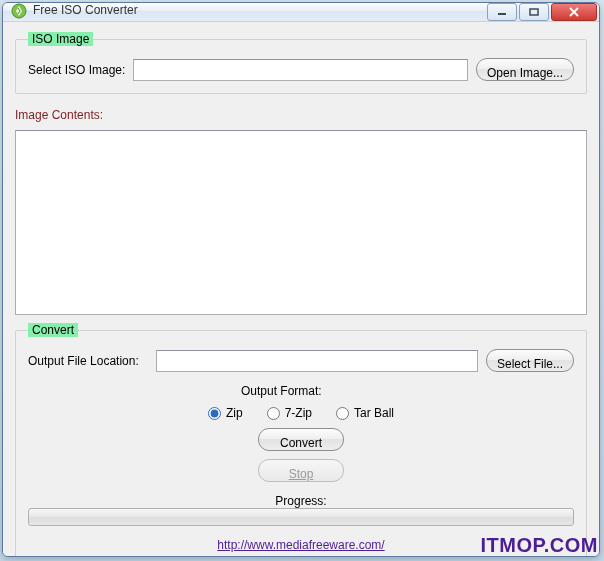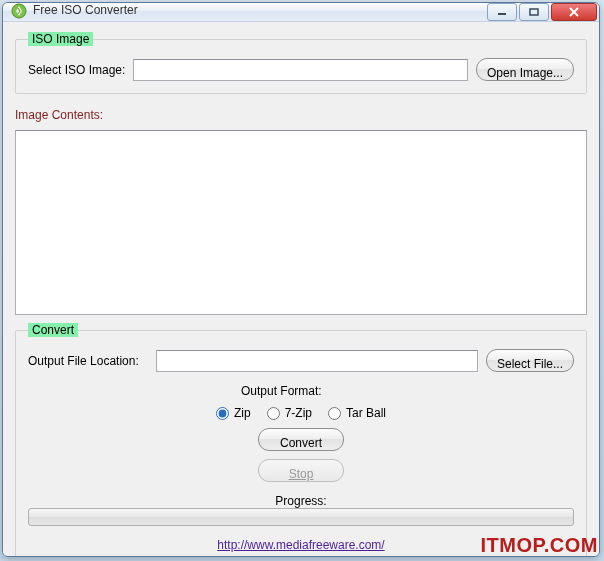--- a/index.html
+++ b/index.html
@@ -55,34 +55,34 @@
   cursor: default;
   text-align: center;
 }
 button.btn:disabled { color: #9a9a9a; background: linear-gradient(180deg, #f6f6f6, #e9e9e9); border-color: #bfbfbf; text-decoration: underline; }
 
 .contents-label { color: #7f1d1d; margin-top: 6px; }
 .contents-box {
   flex: 1; min-height: 185px; background: #fff; border: 1px solid #abadb3; border-top-color: #8e9199;
 }
 
-.radio-row { display: flex; align-items: flex-start; gap: 16px; }
+.radio-row { display: flex; align-items: flex-start; gap: 24px; }
 .radio-opt { display: flex; align-items: center; gap: 5px; }
 .radio-opt input { width: 13px; height: 13px; accent-color: #2a6bbf; }
 
 .progress {
   height: 18px; border: 1px solid #b0b0b0; border-radius: 3px;
   background: linear-gradient(180deg, #f7f7f7 0%, #e7e7e7 48%, #dcdcdc 49%, #e7e7e7 100%);
 }
 
 a.link { color: #4c1d95; text-decoration: underline; }
 
 .watermark {
   position: absolute; right: 6px; bottom: 4px; font-size: 20px; font-weight: 600;
-  color: #b91c1c; letter-spacing: .5px; font-family: Arial, sans-serif;
+  color: #4c1d95; letter-spacing: .5px; font-family: Arial, sans-serif;
   pointer-events: none;
 }
 </style>
 </head>
 <body>
 
 <div class="window">
 
   <div class="titlebar">
     <span class="app-icon">

